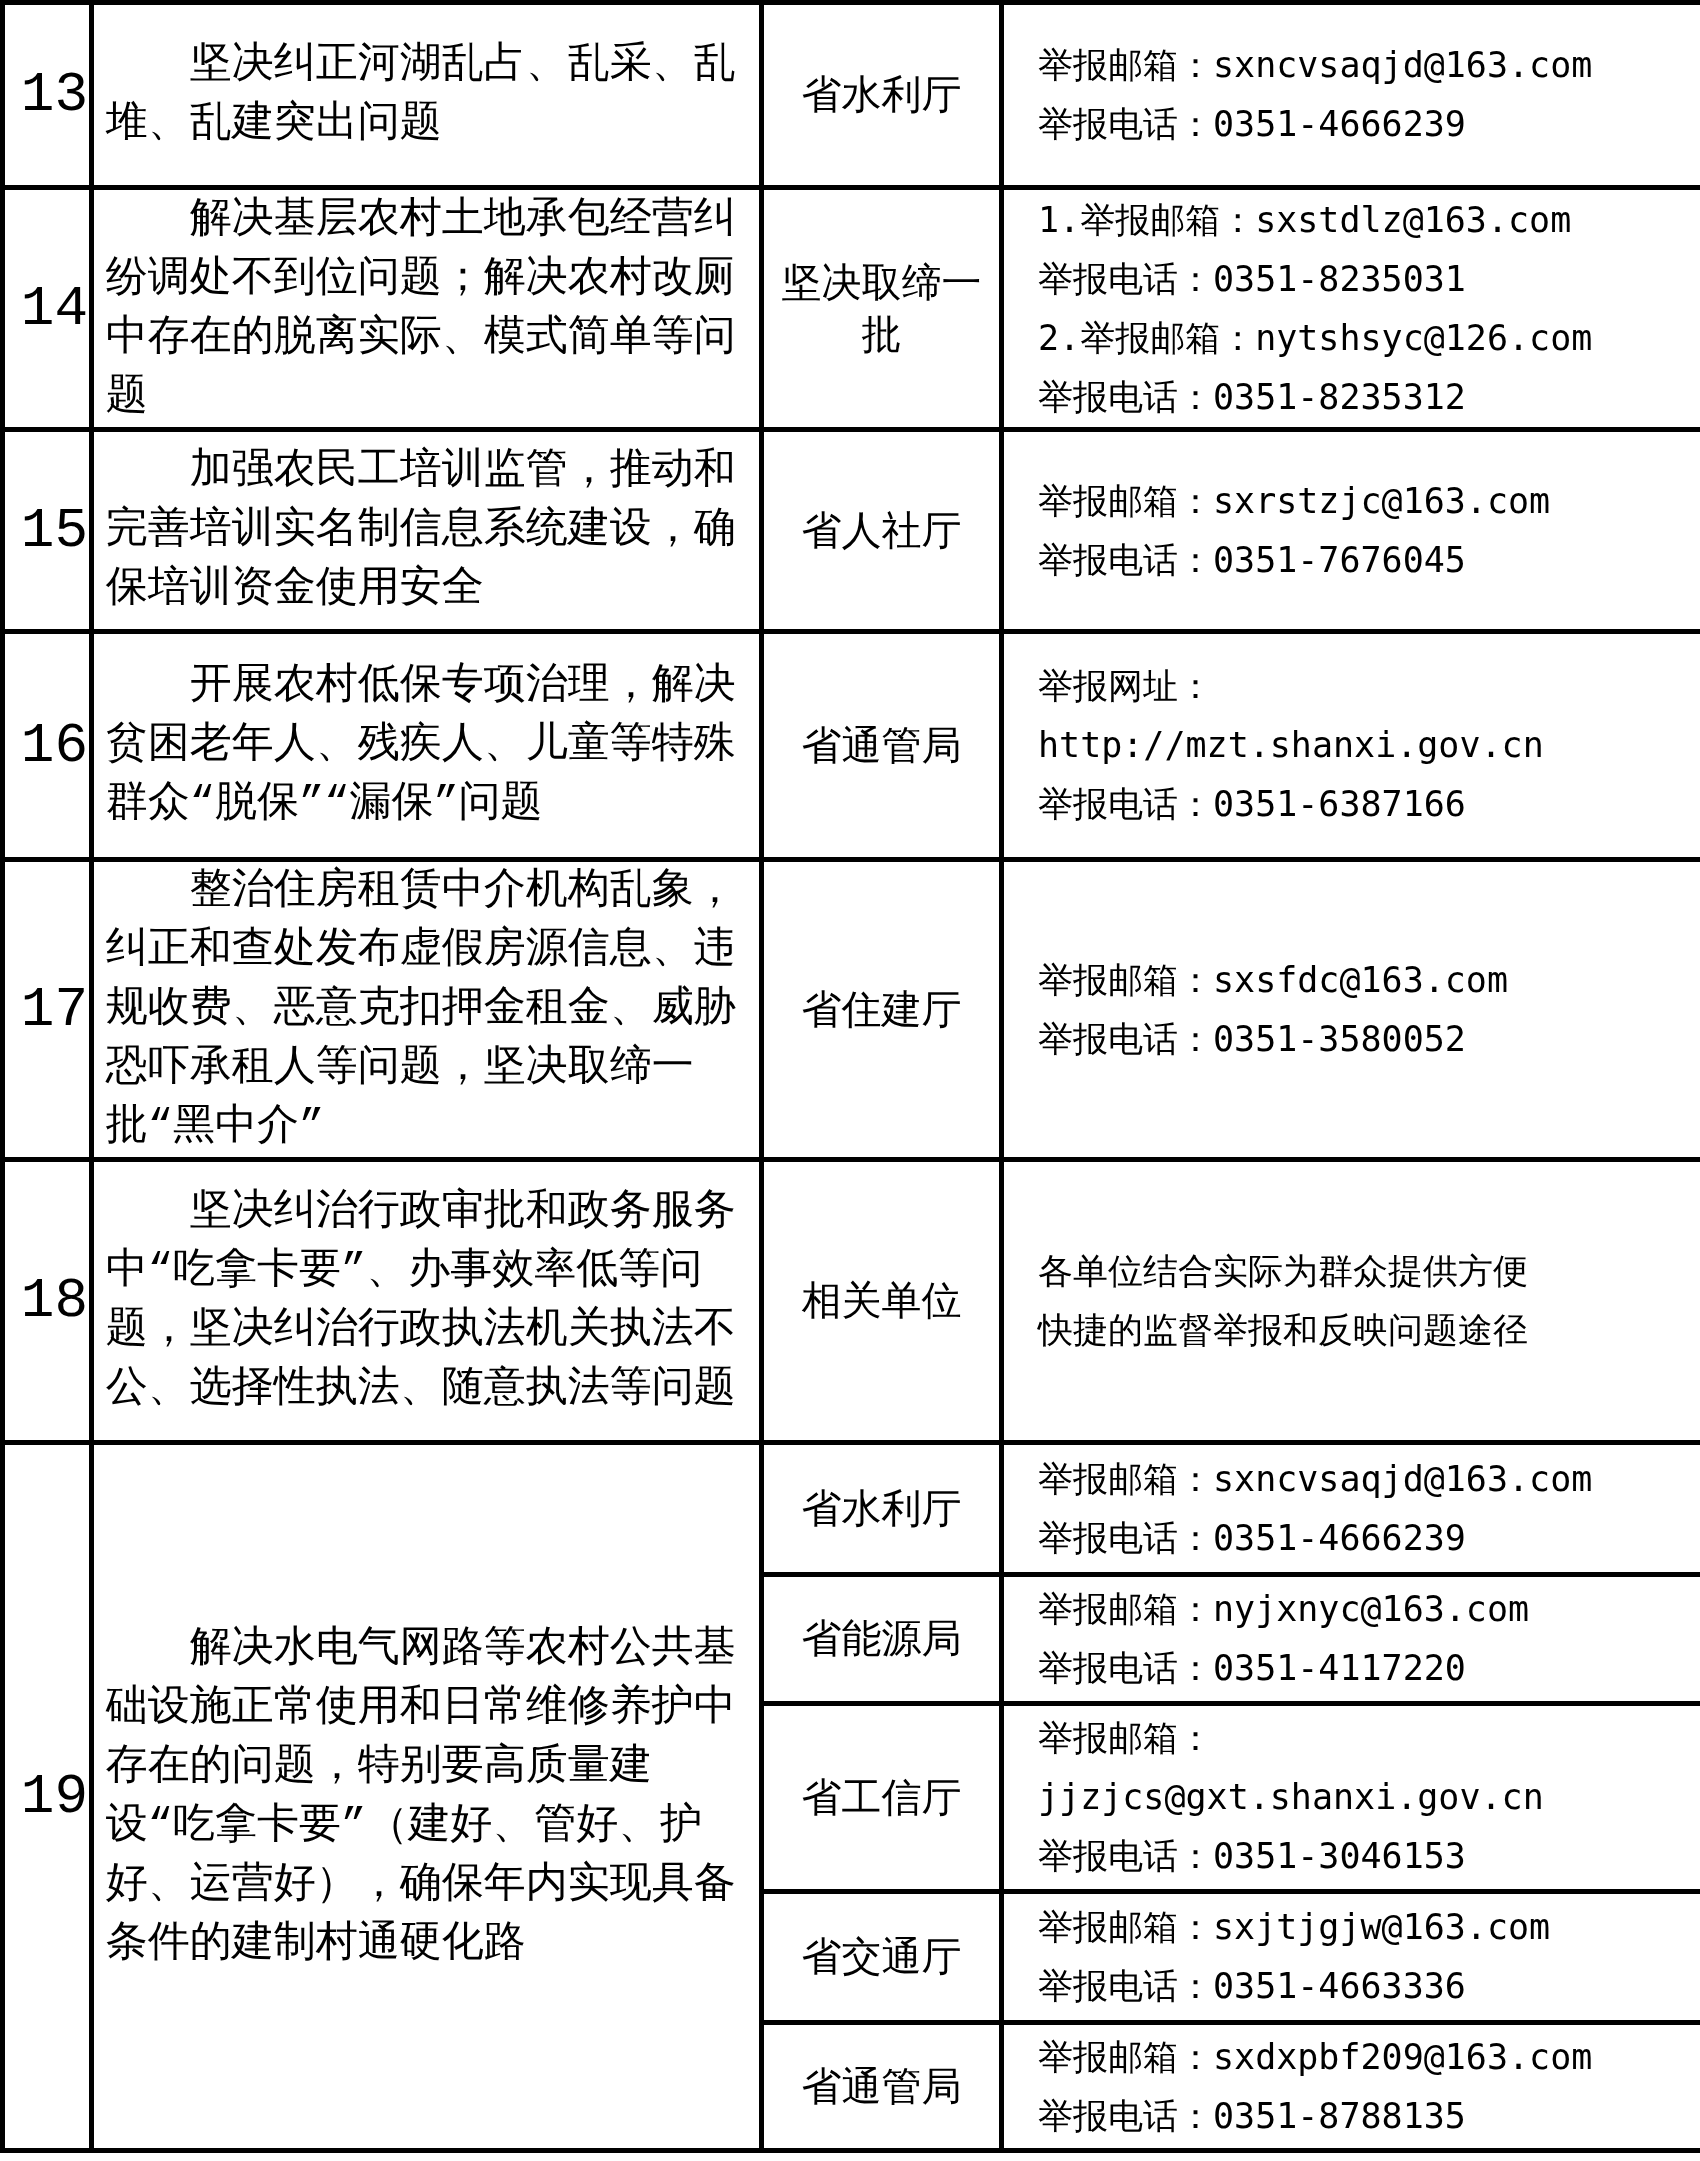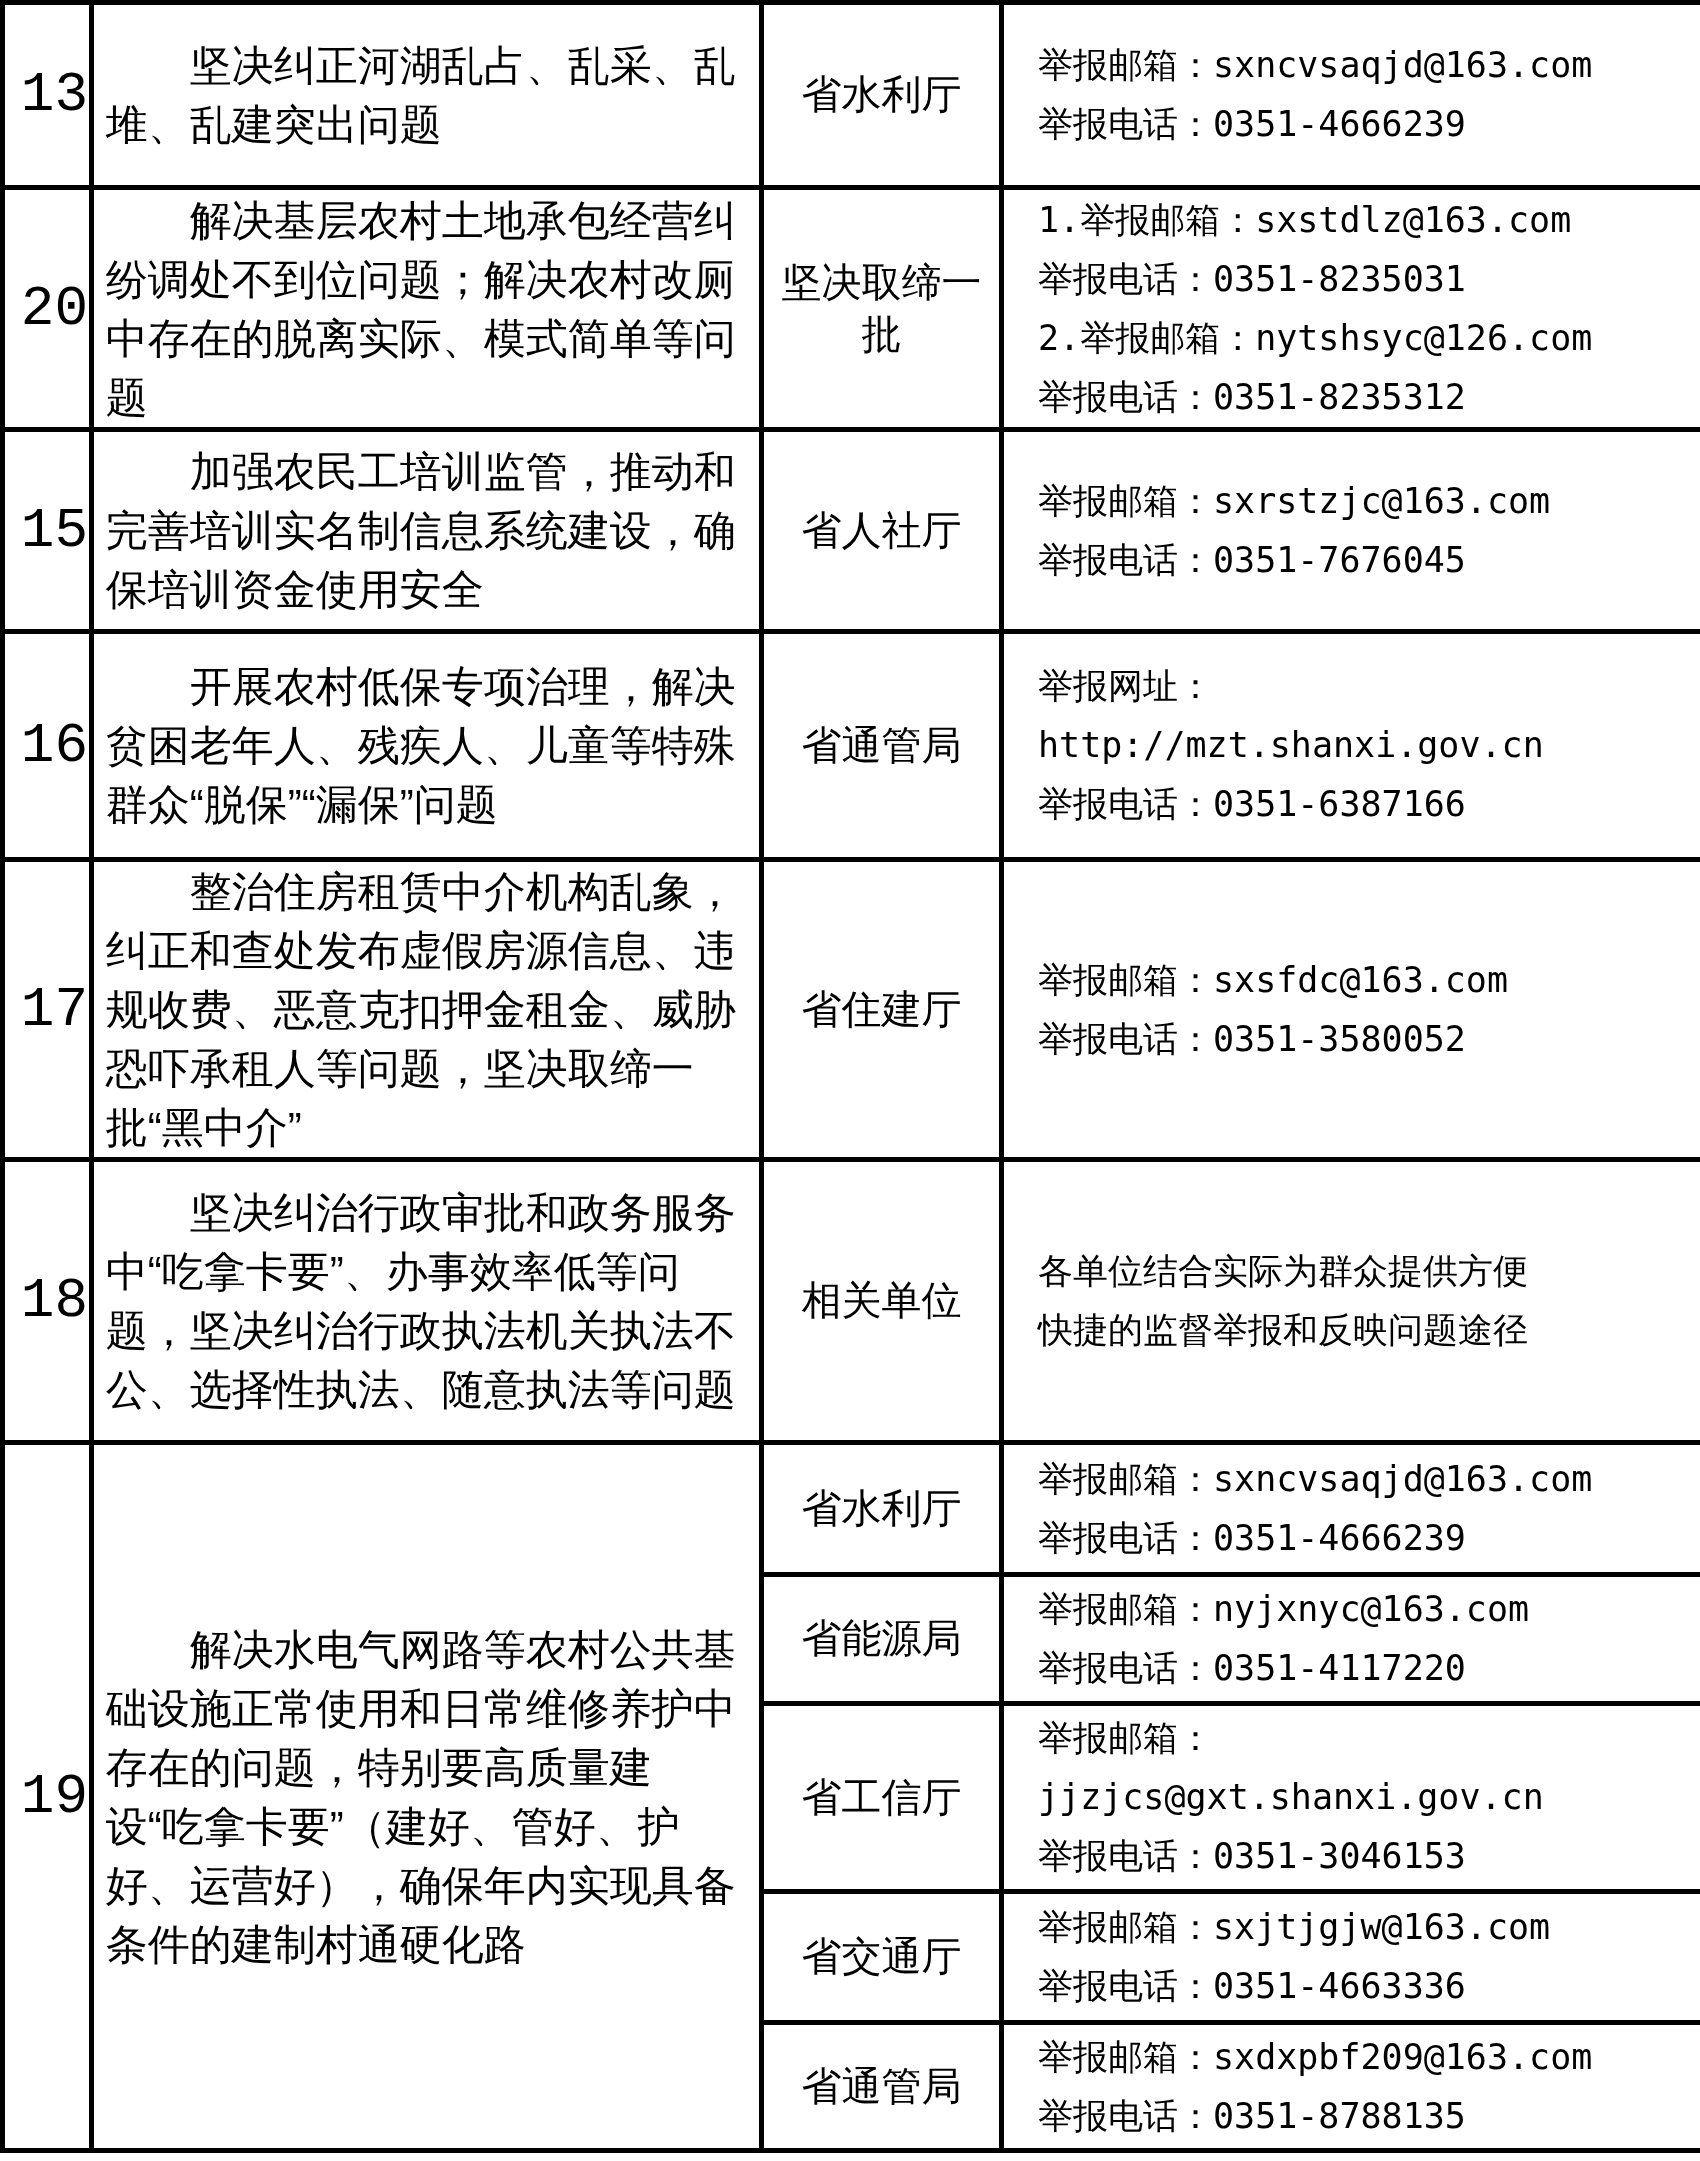--- a/index.html
+++ b/index.html
@@ -27,21 +27,21 @@
     box-sizing: border-box;
     background: #ffffff;
   }
   td.no {
     text-align: right;
     font-family: Liberation Mono, monospace;
     font-size: 56px;
     line-height: 1;
   }
   td.task {
-    font-family: Liberation Sans, sans-serif;
+    font-family: Liberation Mono, monospace;
     font-size: 42px;
     line-height: 59px;
     padding: 0 11.8px;
     text-indent: 84px;
     text-align: left;
   }
   td.dept {
     text-align: center;
     font-family: "Liberation Serif", serif;
     font-size: 40px;
@@ -71,21 +71,21 @@
 
     <tr style="height:185px">
       <td class="no">13</td>
       <td class="task">坚决纠正河湖乱占、乱采、乱堆、乱建突出问题</td>
       <td class="dept">省水利厅</td>
       <td class="contact">举报邮箱：sxncvsaqjd@163.com
 举报电话：0351-4666239</td>
     </tr>
 
     <tr style="height:242px">
-      <td class="no">20</td>
+      <td class="no">14</td>
       <td class="task">解决基层农村土地承包经营纠纷调处不到位问题；解决农村改厕中存在的脱离实际、模式简单等问题</td>
       <td class="dept">坚决取缔一批</td>
       <td class="contact">1.举报邮箱：sxstdlz@163.com
 举报电话：0351-8235031
 2.举报邮箱：nytshsyc@126.com
 举报电话：0351-8235312</td>
     </tr>
 
     <tr style="height:202px">
       <td class="no">15</td>

